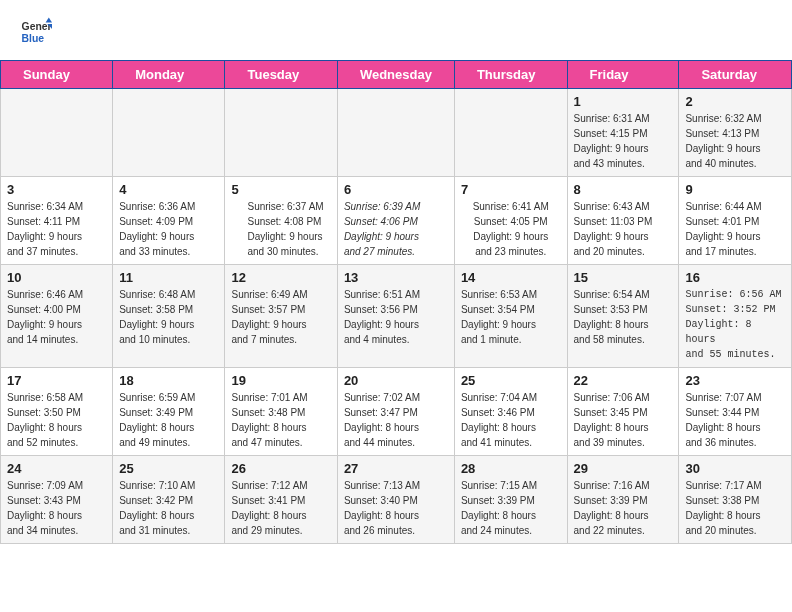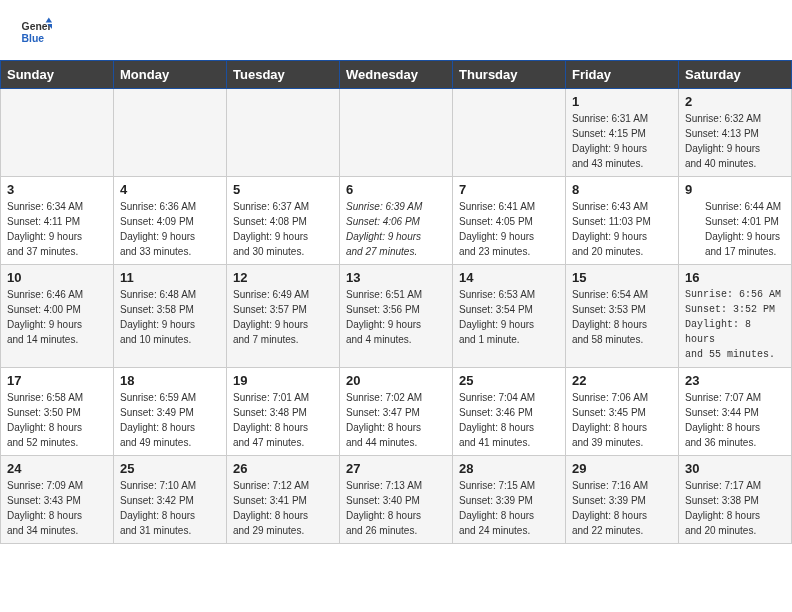--- a/index.html
+++ b/index.html
@@ -43,25 +43,25 @@
       font-size: 14px;
       color: #444;
       margin-top: 2px;
     }
     .calendar {
       width: 100%;
       border-collapse: collapse;
       margin-top: 8px;
     }
     .calendar th {
-      background: #404040;
+      background: #ec4899;
       color: #fff;
       font-size: 13px;
       font-weight: bold;
-      padding: 6px 6px;
+      padding: 6px 22px;
       text-align: left;
       border: 1px solid #1a4fa0;
     }
     .calendar td {
       vertical-align: top;
       border: 1px solid #ccc;
       padding: 5px 6px;
       width: calc(100% / 7);
       min-height: 80px;
       background: #fff;
@@ -156,49 +156,49 @@
           </td>
           <td>
             <span class="day-number">4</span>
             <div class="day-info" style="white-space: pre-line;">Sunrise: 6:36 AM
 Sunset: 4:09 PM
 Daylight: 9 hours
 and 33 minutes.</div>
           </td>
           <td>
             <span class="day-number">5</span>
-            <div class="day-info" style="white-space: pre-line;">Sunrise: 6:37 AM
+            <div class="day-info" style="white-space: pre-line; margin-left: 16px;">Sunrise: 6:37 AM
 Sunset: 4:08 PM
 Daylight: 9 hours
 and 30 minutes.</div>
           </td>
           <td>
             <span class="day-number">6</span>
             <div class="day-info" style="white-space: pre-line; font-style: italic;">Sunrise: 6:39 AM
 Sunset: 4:06 PM
 Daylight: 9 hours
 and 27 minutes.</div>
           </td>
           <td>
             <span class="day-number">7</span>
-            <div class="day-info" style="white-space: pre-line;">Sunrise: 6:41 AM
+            <div class="day-info" style="white-space: pre-line; text-align: center;">Sunrise: 6:41 AM
 Sunset: 4:05 PM
 Daylight: 9 hours
 and 23 minutes.</div>
           </td>
           <td>
             <span class="day-number">8</span>
             <div class="day-info" style="white-space: pre-line;">Sunrise: 6:43 AM
 Sunset: 11:03 PM
 Daylight: 9 hours
 and 20 minutes.</div>
           </td>
           <td>
             <span class="day-number">9</span>
-            <div class="day-info" style="white-space: pre-line; margin-left: 20px;">Sunrise: 6:44 AM
+            <div class="day-info" style="white-space: pre-line;">Sunrise: 6:44 AM
 Sunset: 4:01 PM
 Daylight: 9 hours
 and 17 minutes.</div>
           </td>
         </tr>
         <tr>
           <td>
             <span class="day-number">10</span>
             <div class="day-info" style="white-space: pre-line;">Sunrise: 6:46 AM
 Sunset: 4:00 PM

